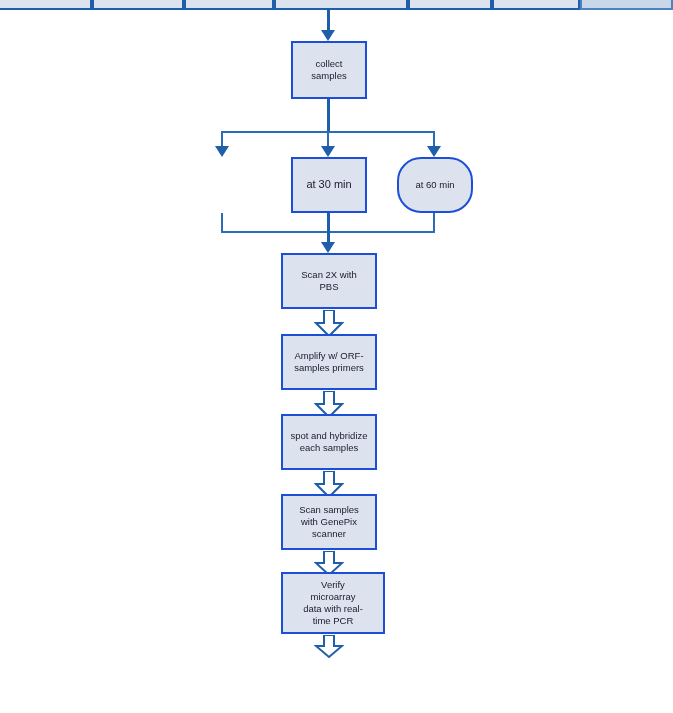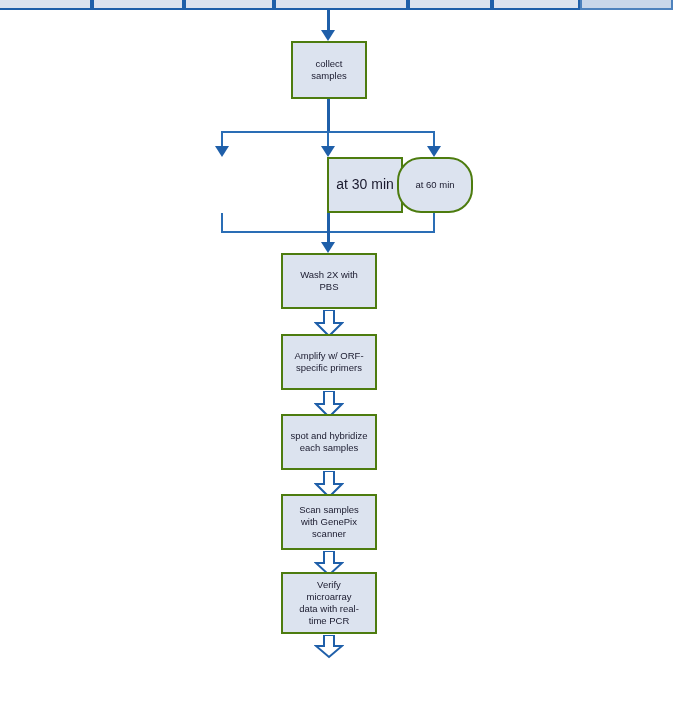--- a/index.html
+++ b/index.html
@@ -15,21 +15,21 @@
     width: 673px;
     height: 713px;
     background: #ffffff;
     overflow: hidden;
   }
   
   .node {
     position: absolute;
     box-sizing: border-box;
     background: #DCE3EF;
-    border: 2px solid #4d7c0f;
+    border: 2px solid #1d4ed8;
     color: #1a1a2e;
     display: flex;
     align-items: center;
     justify-content: center;
     text-align: center;
     line-height: 1.25;
     padding: 2px 4px;
     white-space: pre-line;
   }
   .node span {
@@ -99,47 +99,47 @@
 
   <div class="vline" style="left:327px; top:99px; height:33px;"></div>
   <div class="hline thin" style="left:221px; top:131px; width:214px;"></div>
   <div class="vline thin" style="left:221px; top:131px; height:19px;"></div>
   <div class="vline thin" style="left:327px; top:131px; height:19px;"></div>
   <div class="vline thin" style="left:433px; top:131px; height:19px;"></div>
   <div class="arrowhead" style="left:215px; top:146px;"></div>
   <div class="arrowhead" style="left:321px; top:146px;"></div>
   <div class="arrowhead" style="left:427px; top:146px;"></div>
 
-  <div class="node" style="left:291px; top:157px; width:76px; height:56px; font-size:14px;margin-left:36px;">
+  <div class="node" style="left:291px; top:157px; width:76px; height:56px; font-size:11px;">
     <span>at 30 min</span>
   </div>
   <div class="node" style="left:397px; top:157px; width:76px; height:56px; font-size:9.5px;border-radius:24px;">
     <span>at 60 min</span>
   </div>
 
   <div class="vline thin" style="left:221px; top:213px; height:20px;"></div>
   <div class="vline thin" style="left:433px; top:213px; height:20px;"></div>
   <div class="hline thin" style="left:221px; top:231px; width:214px;"></div>
   <div class="vline" style="left:327px; top:213px; height:32px;"></div>
   <div class="arrowhead" style="left:321px; top:242px;"></div>
 
   <div class="node" style="left:281px; top:253px; width:96px; height:56px; font-size:9.5px;">
-    <span>Wash 2X with
+    <span>Scan 2X with
 PBS</span>
   </div>
 
   <div class="blockarrow" style="left:314px; top:310px;">
     <svg width="30" height="28" viewBox="0 0 30 28">
       <polygon points="10,0 20,0 20,13 28,13 15,26 2,13 10,13" fill="#ffffff" stroke="#1F5FA9" stroke-width="2"></polygon>
     </svg>
   </div>
 
   <div class="node" style="left:281px; top:334px; width:96px; height:56px; font-size:9.5px;">
     <span>Amplify w/ ORF-
-specific primers</span>
+samples primers</span>
   </div>
 
   <div class="blockarrow" style="left:314px; top:391px;">
     <svg width="30" height="28" viewBox="0 0 30 28">
       <polygon points="10,0 20,0 20,13 28,13 15,26 2,13 10,13" fill="#ffffff" stroke="#1F5FA9" stroke-width="2"></polygon>
     </svg>
   </div>
 
   <div class="node" style="left:281px; top:414px; width:96px; height:56px; font-size:9.5px;">
     <span>spot and hybridize
@@ -157,21 +157,21 @@
 with GenePix
 scanner</span>
   </div>
 
   <div class="blockarrow" style="left:314px; top:551px;">
     <svg width="30" height="26" viewBox="0 0 30 26">
       <polygon points="10,0 20,0 20,12 28,12 15,24 2,12 10,12" fill="#ffffff" stroke="#1F5FA9" stroke-width="2"></polygon>
     </svg>
   </div>
 
-  <div class="node" style="left:281px; top:572px; width:96px; height:62px; font-size:9.5px;">
+  <div class="node" style="left:281px; top:572px; width:104px; height:62px; font-size:9.5px;">
     <span>Verify
 microarray
 data with real-
 time PCR</span>
   </div>
 
   <div class="blockarrow" style="left:314px; top:635px;">
     <svg width="30" height="24" viewBox="0 0 30 24">
       <polygon points="10,0 20,0 20,11 28,11 15,22 2,11 10,11" fill="#ffffff" stroke="#1F5FA9" stroke-width="2"></polygon>
     </svg>

